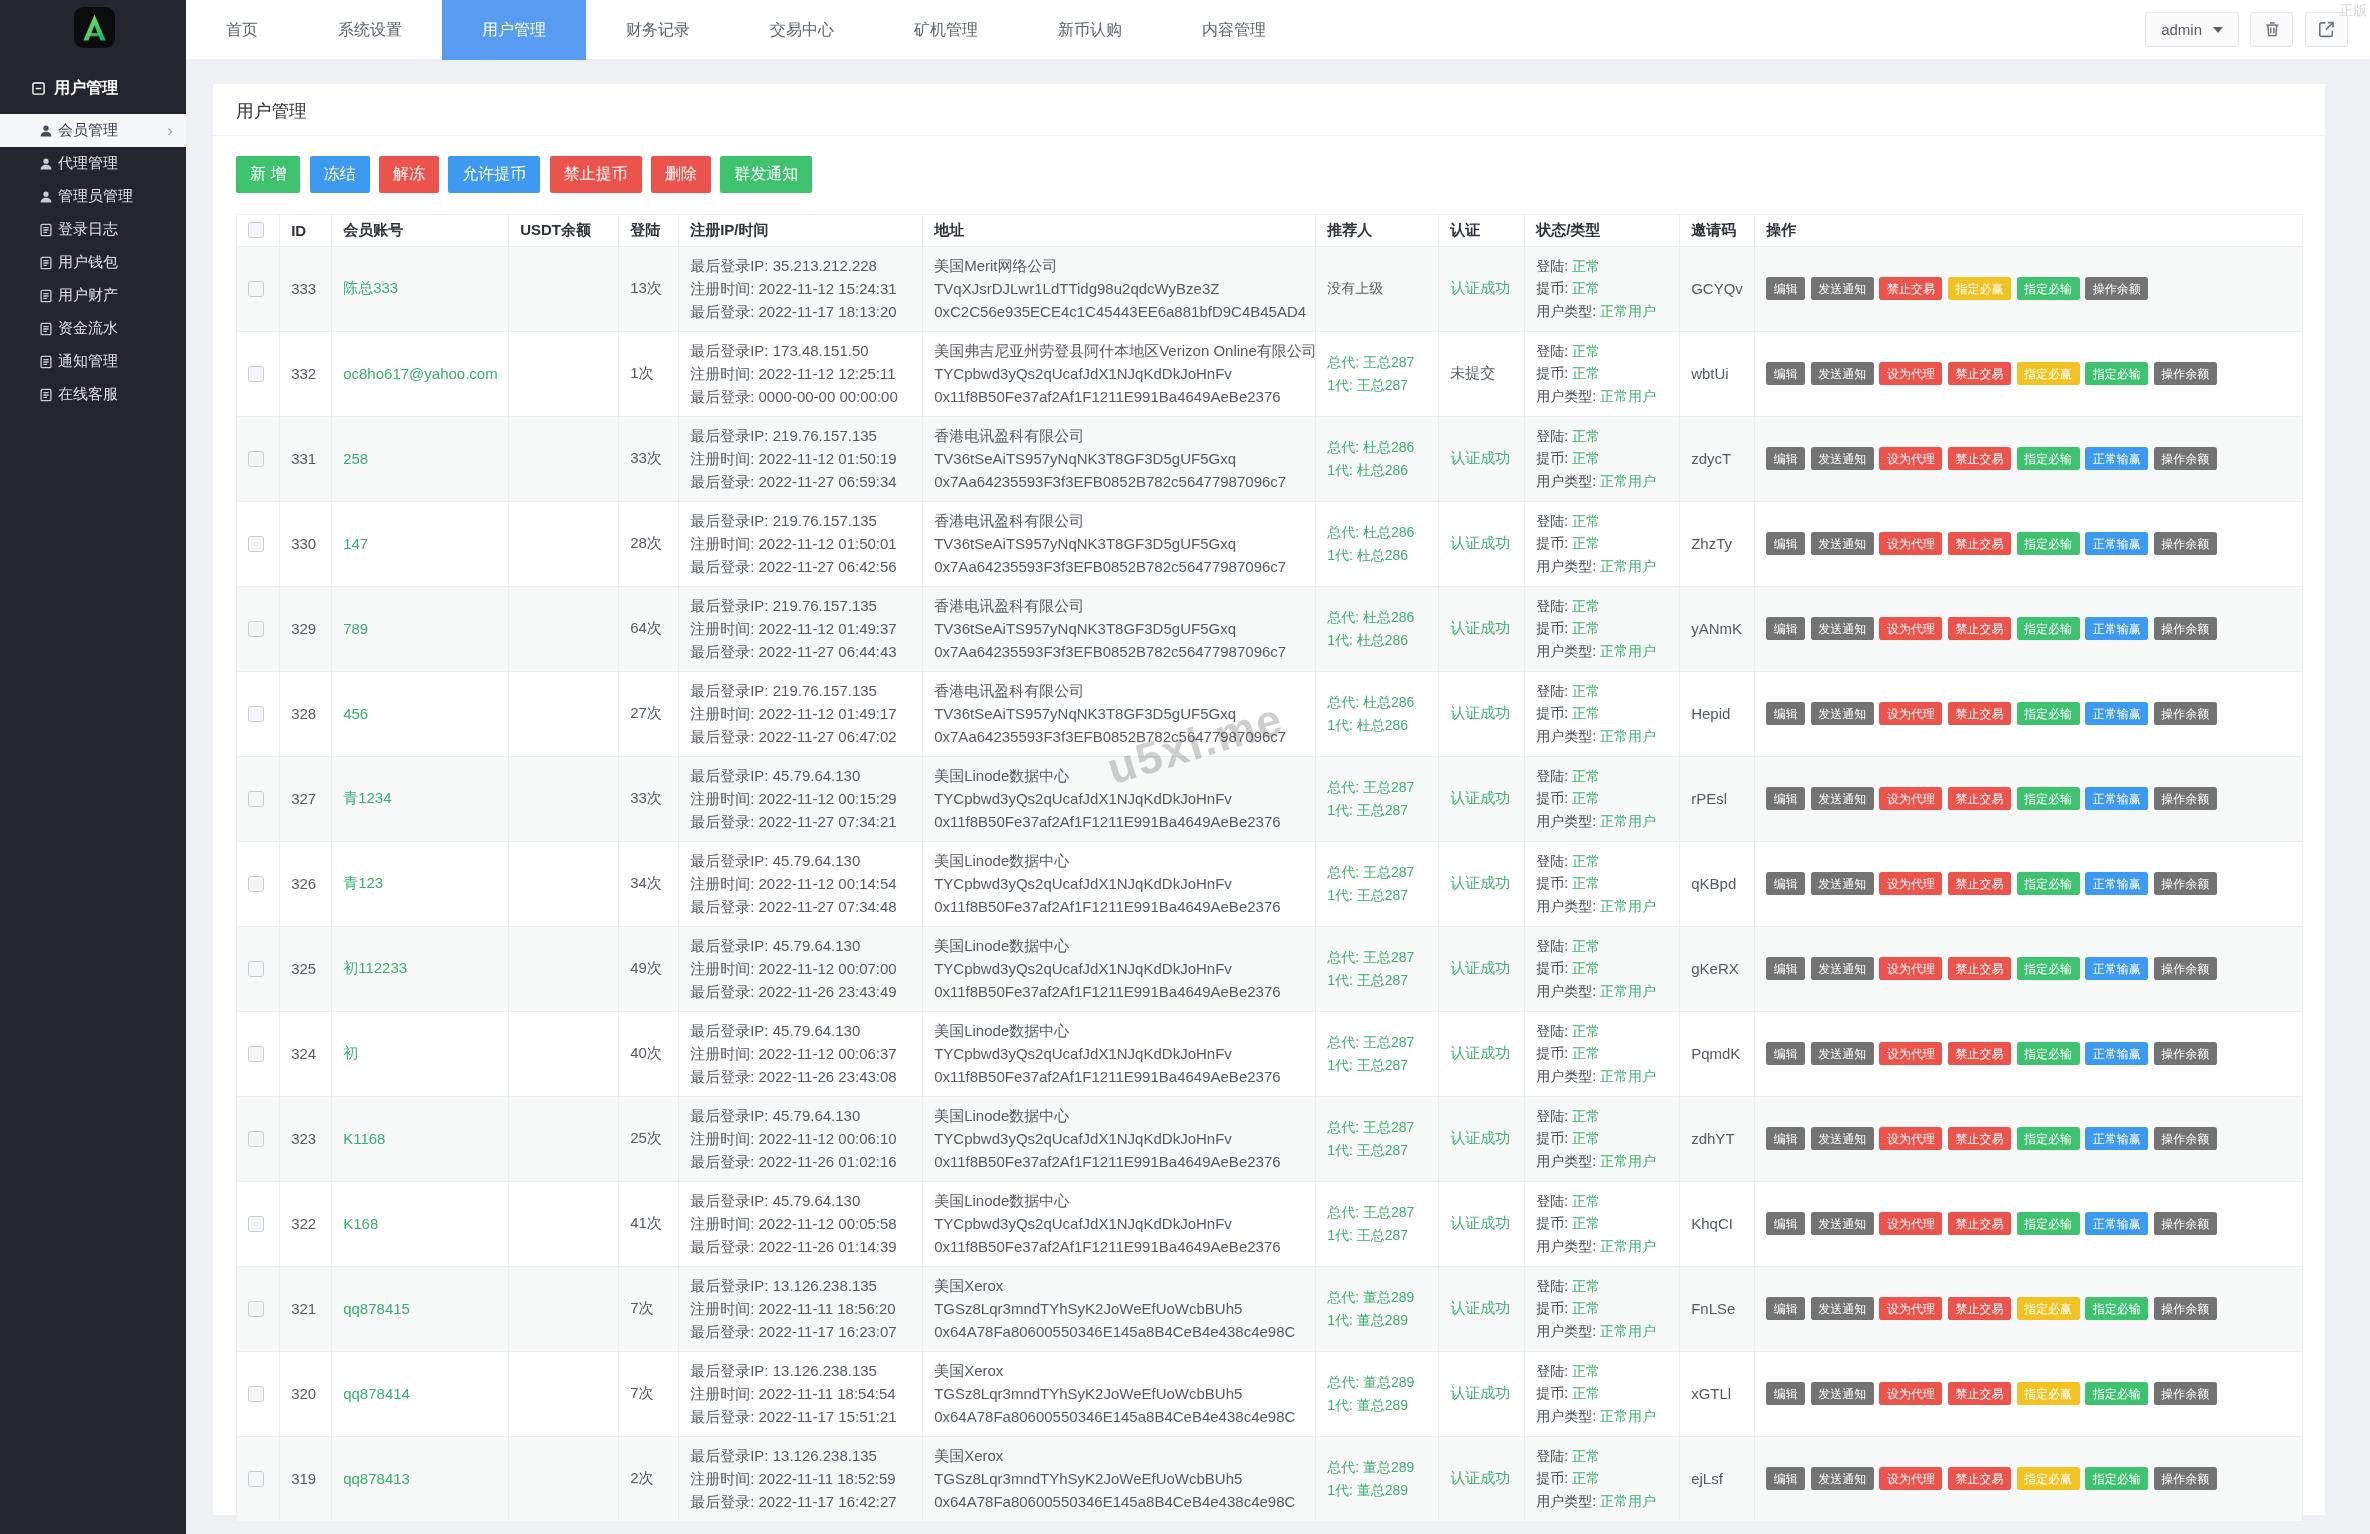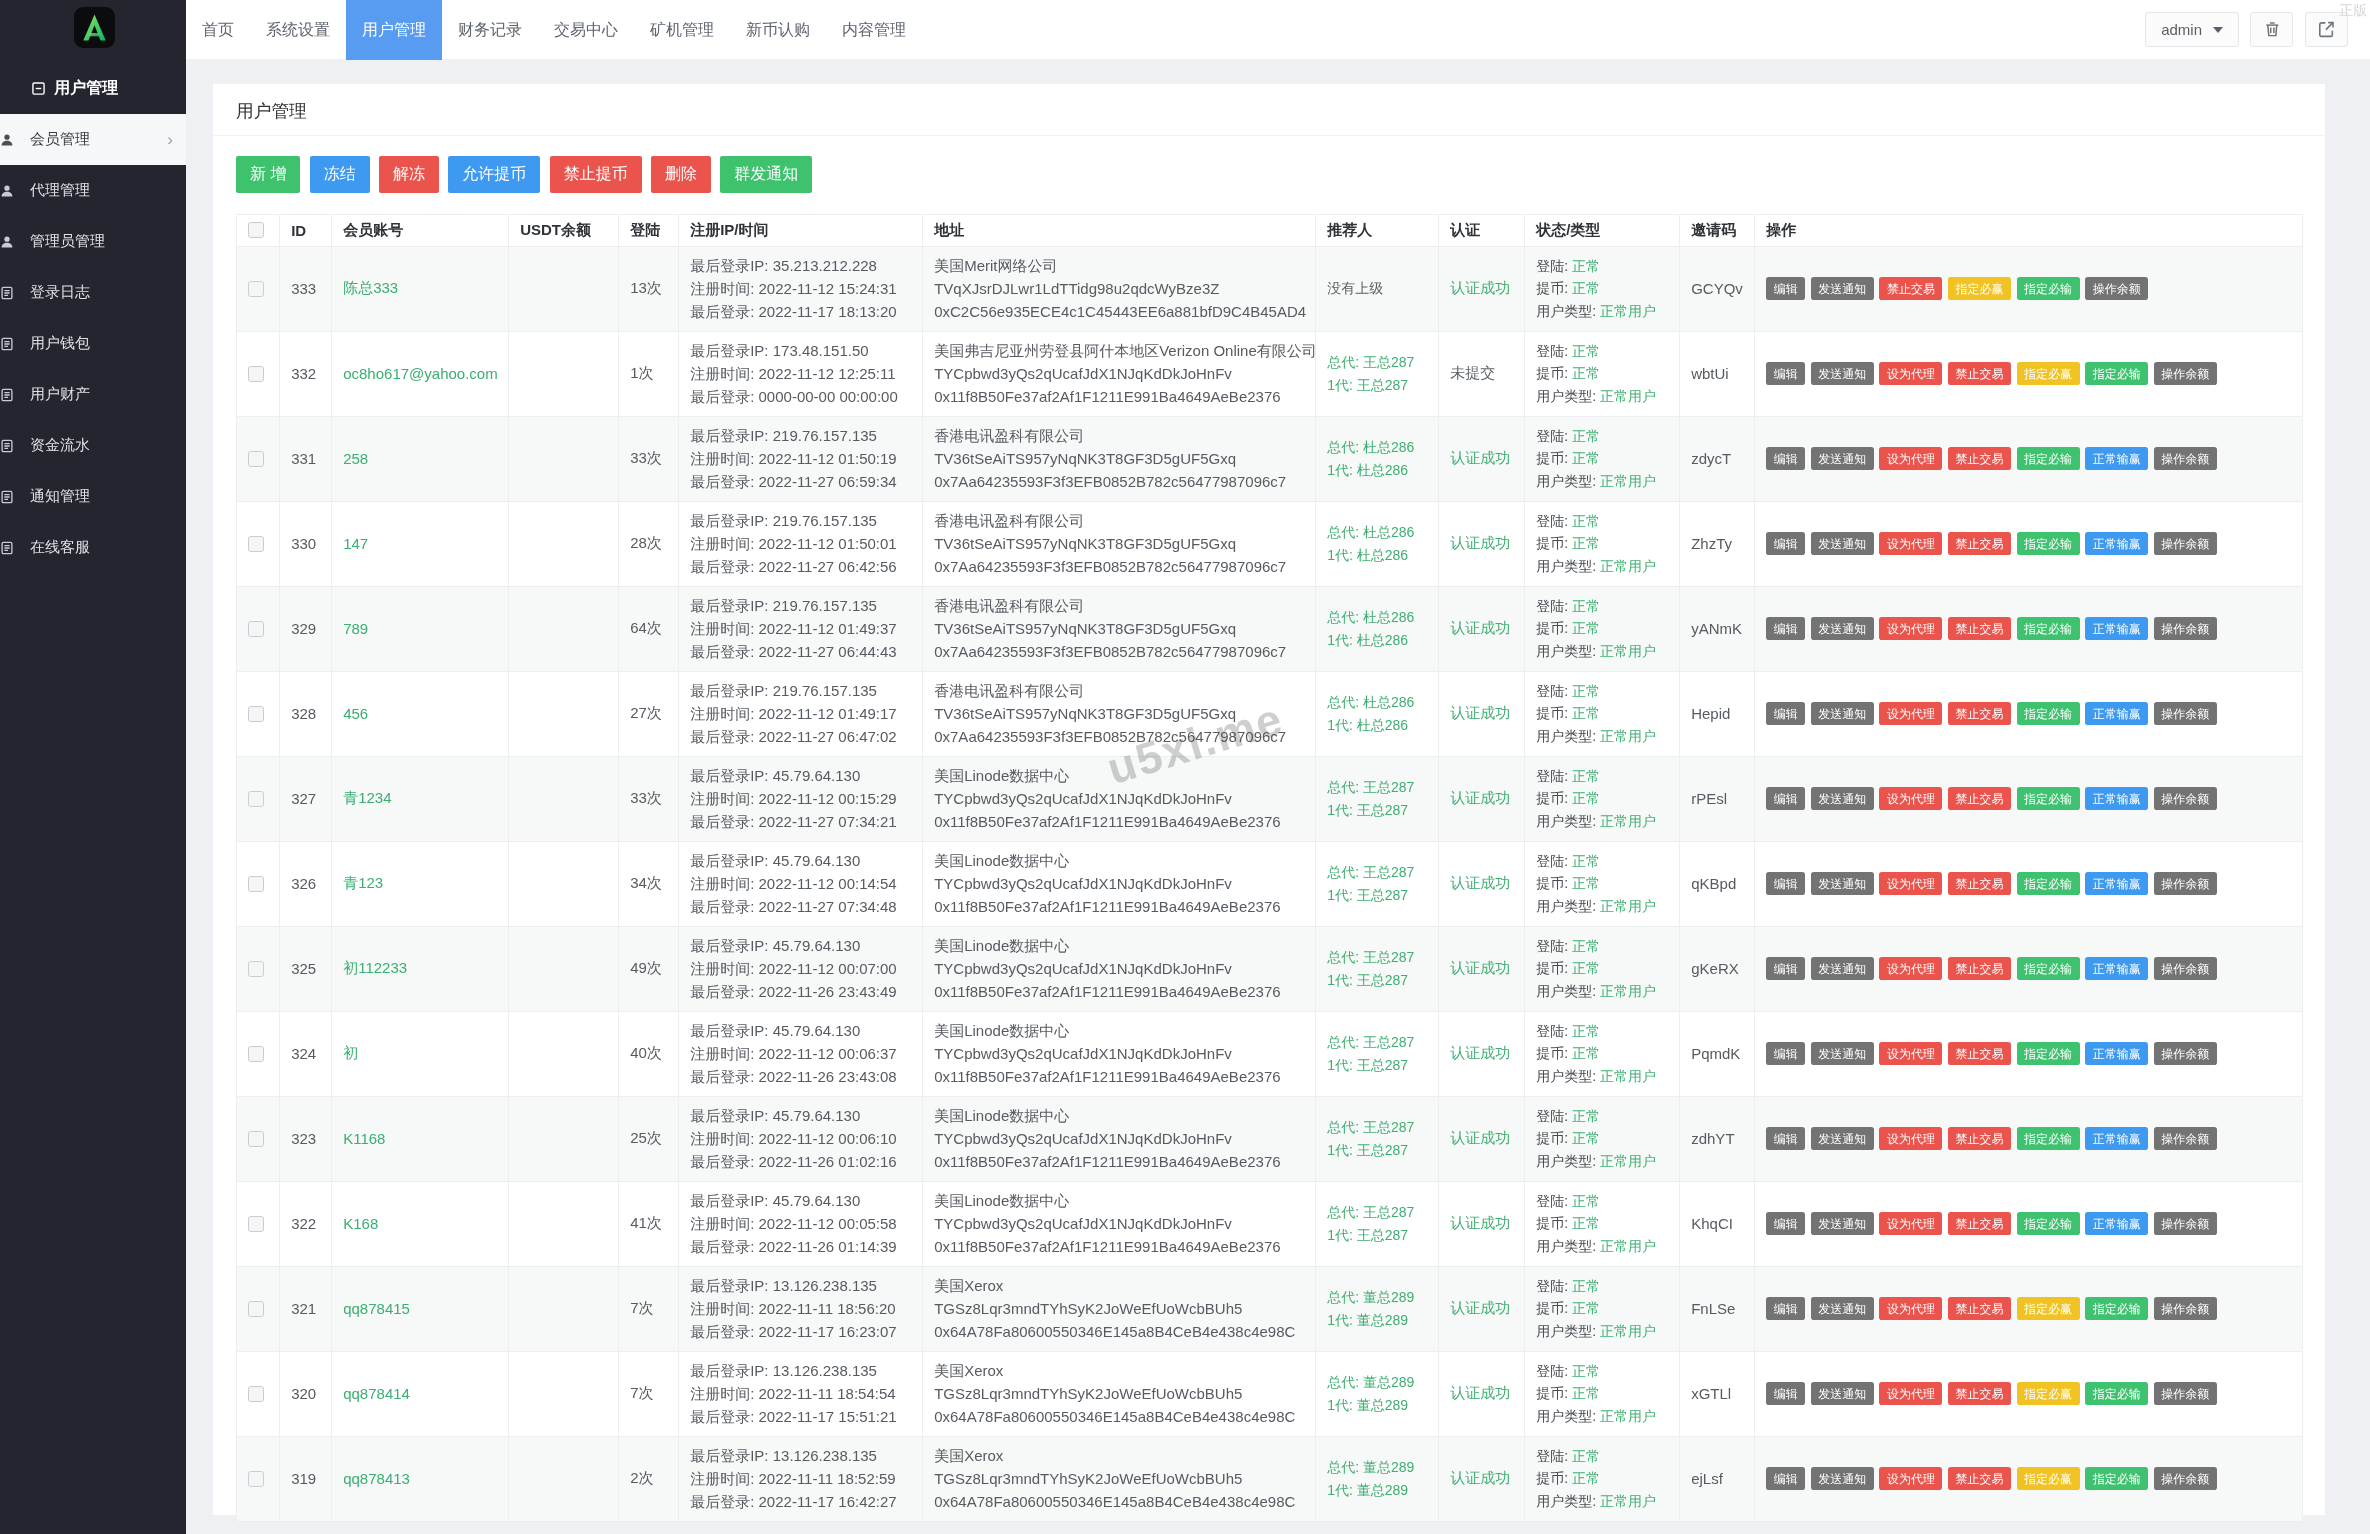--- a/index.html
+++ b/index.html
@@ -3,29 +3,29 @@
 <meta charset="utf-8">
 <style>
   *{box-sizing:border-box;margin:0;padding:0}
   html,body{width:2371px;height:1534px;overflow:hidden}
   body{font-family:"Liberation Sans","DejaVu Sans",sans-serif;background:#eef0f4;position:relative;color:#565b61}
   
   .sidebar{position:absolute;left:0;top:0;width:186px;height:1534px;background:#24252e;z-index:5}
   .logo-box{position:absolute;left:74px;top:6.5px;width:41px;height:41px;cursor:pointer}
   .side-section{position:absolute;top:78px;left:32px;display:flex;align-items:center;gap:9.3px;color:#ffffff;font-size:16px;font-weight:bold;cursor:pointer}
   .side-items{position:absolute;top:114px;left:0;width:186px}
-  .side-item{height:51px;display:flex;align-items:center;gap:16px;color:#dfe1e6;font-size:15px;cursor:pointer;position:relative}
+  .side-item{height:33px;display:flex;align-items:center;gap:5px;padding-left:39px;color:#dfe1e6;font-size:15px;cursor:pointer;position:relative}
   .side-item .icon{display:inline-flex;width:14px;height:14px;color:#c9ccd4}
   .side-item.active{background:#f6f7f8;color:#383d44}
   .side-item.active .icon{color:#4a4f57}
   .side-item .chev{position:absolute;right:13px;font-size:17px;color:#9aa0a8;line-height:1}
   
   .navbar{position:absolute;left:186px;top:0;width:2184px;height:60px;background:#fff;border-bottom:0.9px solid #f0f1f3;z-index:4}
   .nav-tabs{display:flex;height:60px}
-  .nav-tab{padding:0 16px;line-height:60px;font-size:16px;color:#5d646e;cursor:pointer;white-space:nowrap}
+  .nav-tab{padding:0 40px;line-height:60px;font-size:16px;color:#5d646e;cursor:pointer;white-space:nowrap}
   .nav-tab.active{background:#579cf1;color:#fff}
   .nav-right{position:absolute;right:22.4px;top:12px;display:flex;gap:11.2px;align-items:flex-start}
   .admin-btn{height:35px;padding:0 15px;border:0.9px solid #e4e7eb;background:#fbfbfc;border-radius:2.8px;color:#5a5f66;font-size:15px;display:flex;align-items:center;gap:11.2px;cursor:pointer}
   .caret{width:0;height:0;border-left:5.6px solid transparent;border-right:5.6px solid transparent;border-top:6.5px solid #596069}
   .icon-btn{width:43px;height:35px;border:0.9px solid #e4e7eb;background:#fbfbfc;border-radius:2.8px;display:flex;align-items:center;justify-content:center;color:#6e747c;cursor:pointer}
   .icon-btn svg{width:18.6px;height:18.6px}
   
   .card{position:absolute;left:213px;top:84px;width:2112px;height:1431px;background:#fff}
   .card-title{padding:15px 23px 12px;font-size:17.7px;color:#333;border-bottom:0.9px solid #f2f3f4}
   .toolbar{display:flex;align-items:center;padding:19.6px 23px 0}

